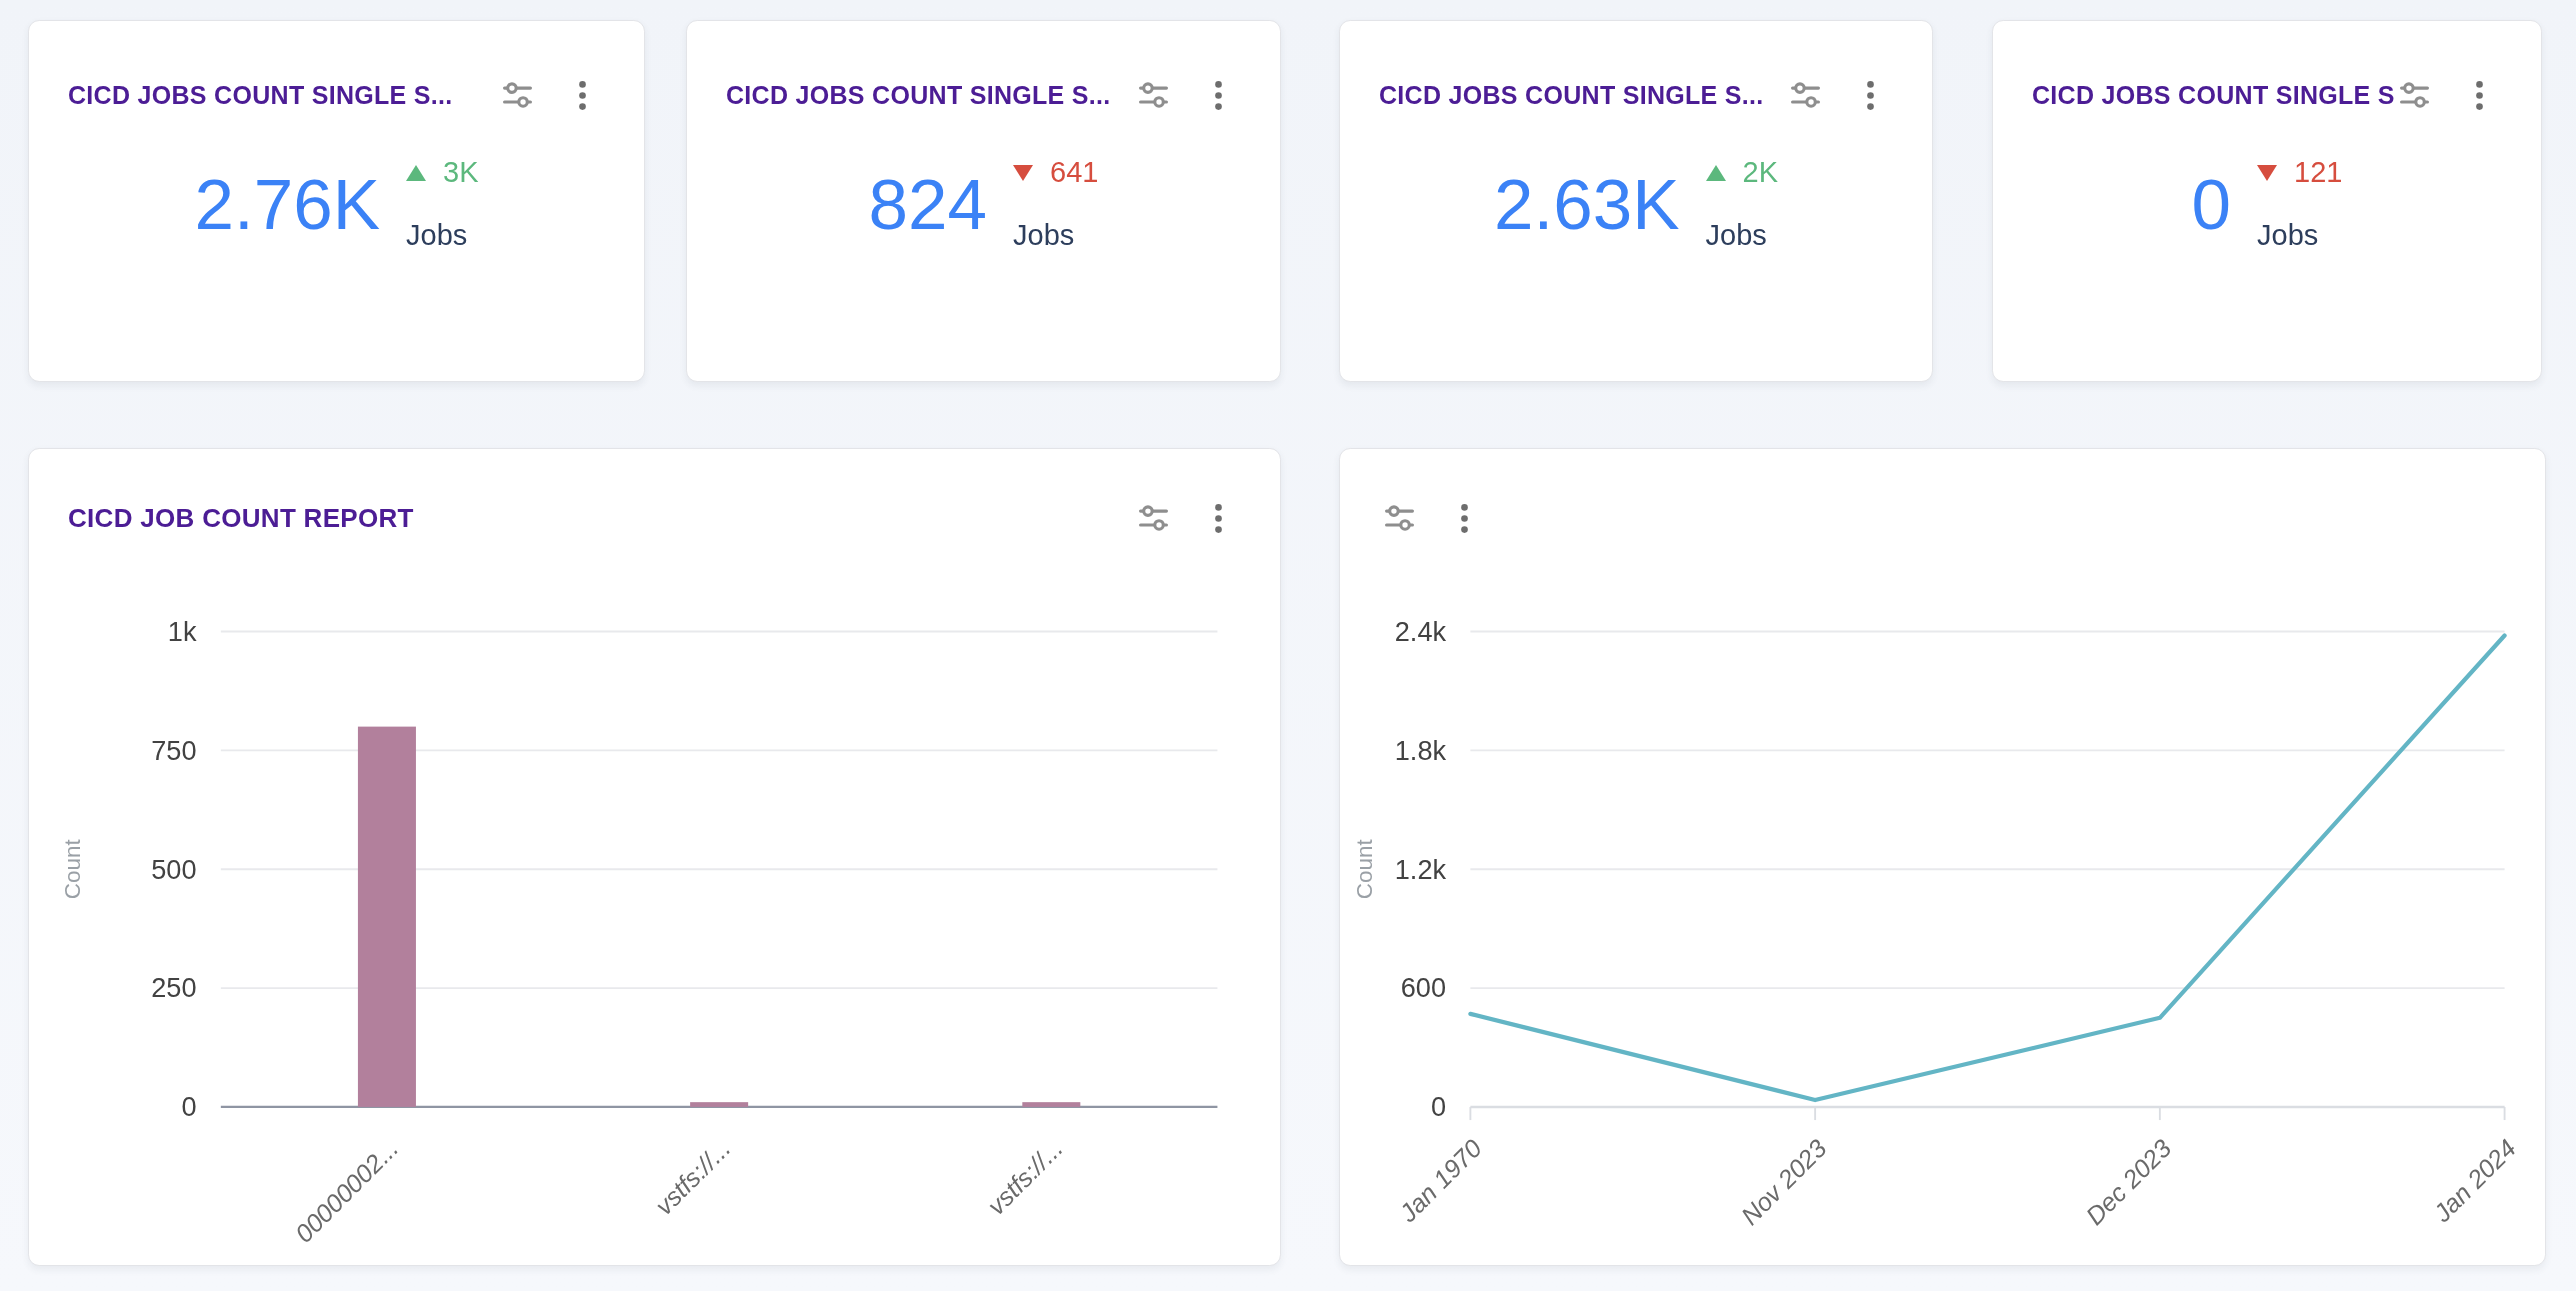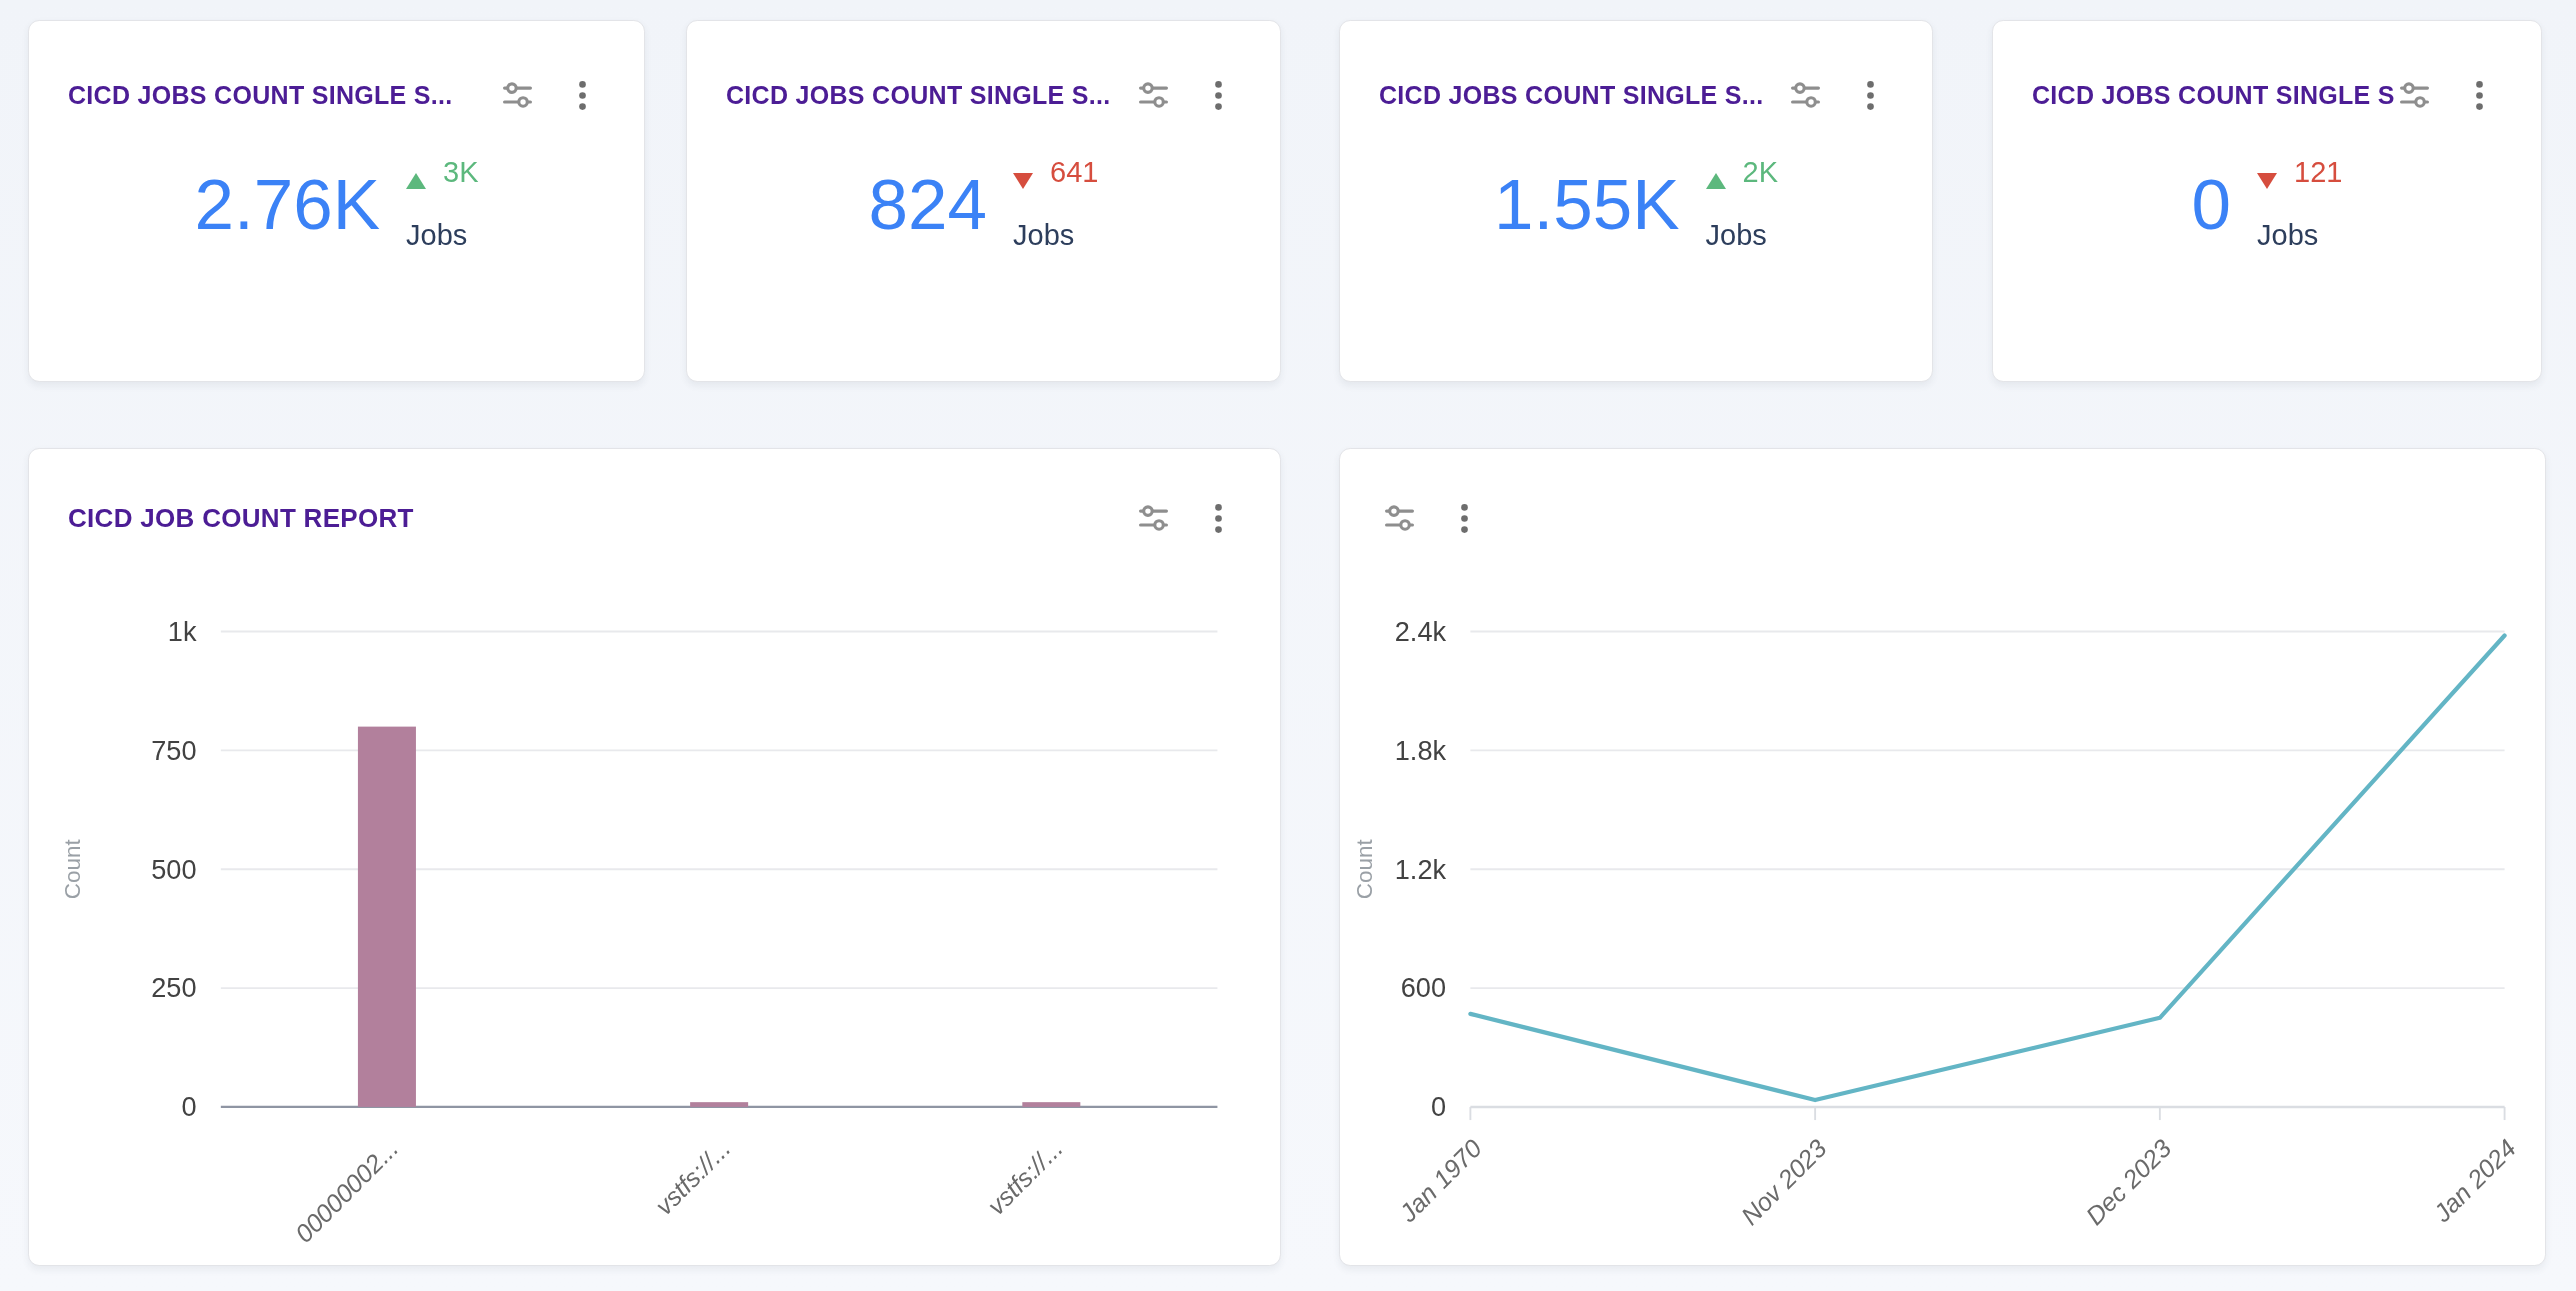--- a/index.html
+++ b/index.html
@@ -41,21 +41,21 @@
   .icon-btn + .icon-btn { margin-left:24px; }
 
   .card-body {
     margin-top:41px;
     display:flex; align-items:center; justify-content:center; gap:26px;
   }
   .stat-value {
     font-size:71px; color:#3b82f6; font-weight:400; line-height:1;
   }
   .stat-side { display:flex; flex-direction:column; align-items:flex-start; gap:3.7px; }
-  .delta { display:flex; align-items:flex-end; gap:17px; font-size:29px; line-height:1.1; }
+  .delta { display:flex; align-items:center; gap:17px; font-size:29px; line-height:1.1; }
   .tri { width:0; height:0; display:inline-block; }
   .tri-up   { border-left:10.3px solid transparent; border-right:10.3px solid transparent; border-bottom:16px solid currentColor; }
   .tri-down { border-left:10.3px solid transparent; border-right:10.3px solid transparent; border-top:16px solid currentColor; }
   .unit { font-size:29px; color:#2d3e5c; line-height:1.1;margin-top:28px; }
 
   
   .panels-row {
     margin-top:66px;
     display:grid;
     grid-template-columns:1253px 58px 1207px;
@@ -153,21 +153,21 @@
         </div>
         <div class="icon-btn">
           <svg class="icon-svg kebab" width="37" height="37" viewBox="0 0 40 40">
               <circle cx="20" cy="8" r="3.6" fill="#6d6d6d"></circle>
               <circle cx="20" cy="20" r="3.6" fill="#6d6d6d"></circle>
               <circle cx="20" cy="32" r="3.6" fill="#6d6d6d"></circle>
             </svg>
         </div>
       </div>
       <div class="card-body">
-        <div class="stat-value">1.55K</div>
+        <div class="stat-value">2.63K</div>
         <div class="stat-side">
           <div class="delta" style="color: rgb(92, 184, 125);">
             <span class="tri tri-up"></span>
             <span class="delta-val">2K</span>
           </div>
           <div class="unit">Jobs</div>
         </div>
       </div>
     </div>
 

